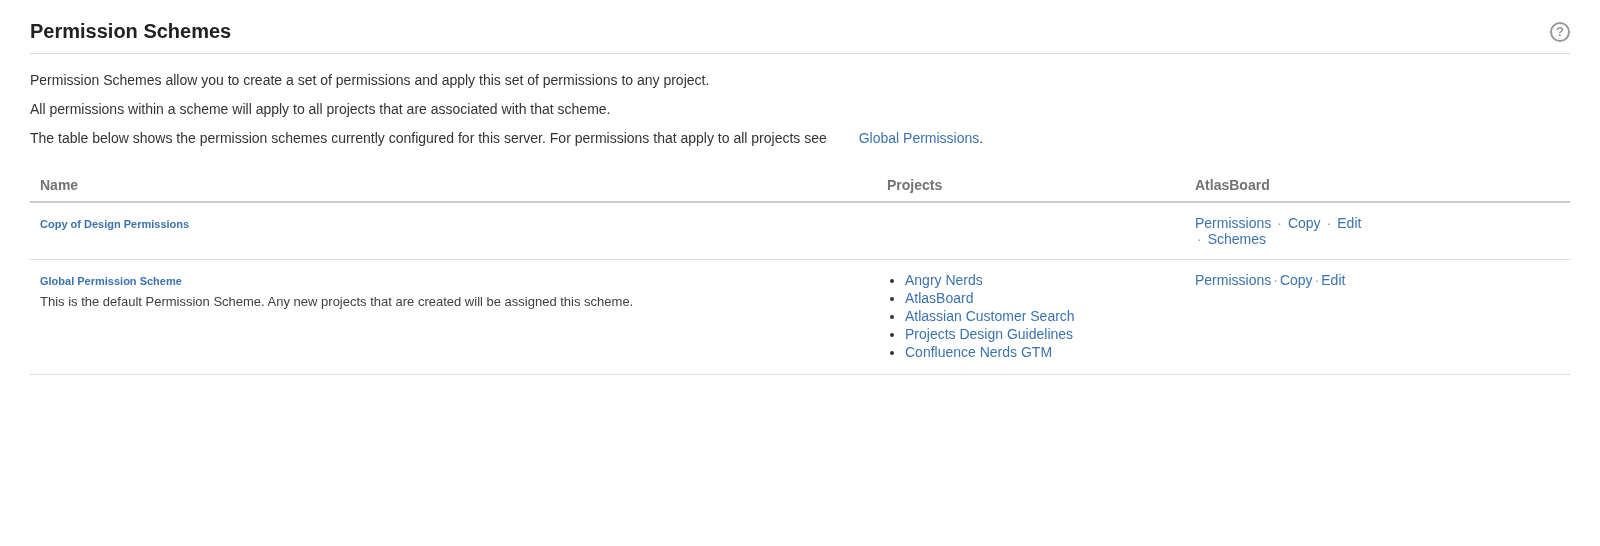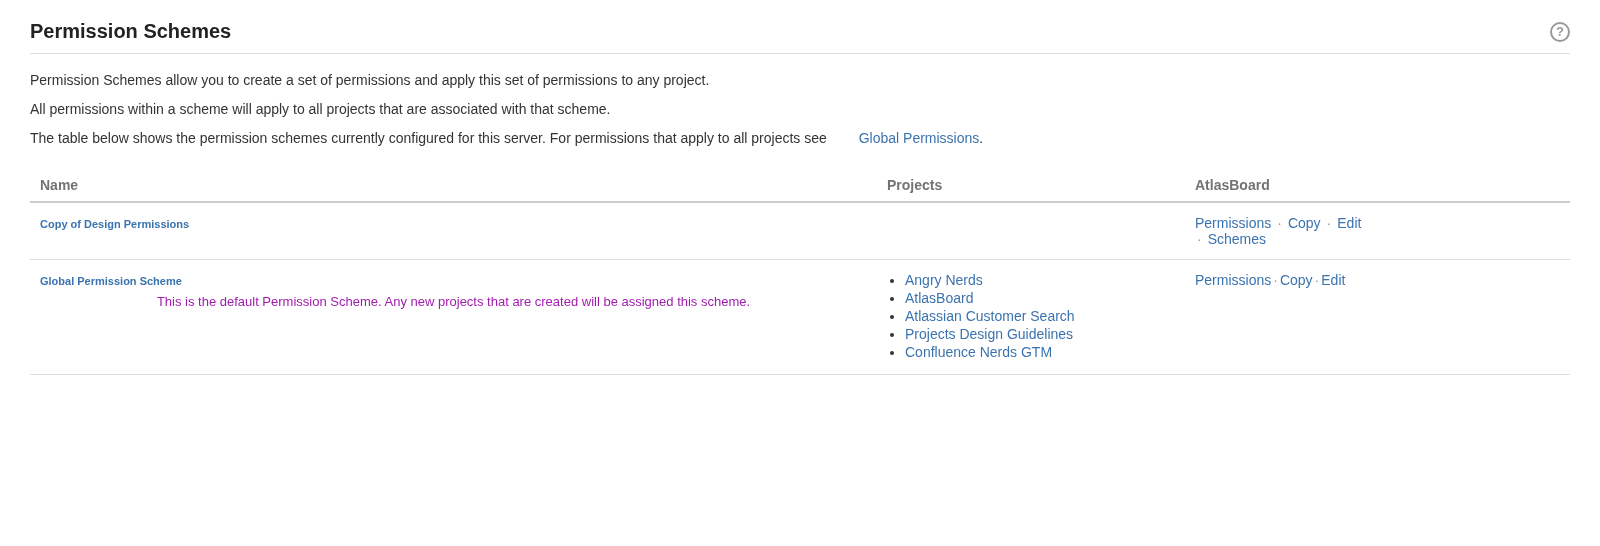--- a/index.html
+++ b/index.html
@@ -68,25 +68,24 @@
       vertical-align: top;
       border-bottom: 1px solid #ddd;
     }
     .scheme-name-link {
       color: #3b73af;
       text-decoration: none;
       font-weight: bold;
       font-size: 11px;
     }
     .scheme-desc {
-      color: #a21caf;
+      color: #404040;
       margin-top: 4px;
       font-size: 13px;
       line-height: 1.5;
-      text-align: center;
     }
     .projects-list {
       list-style: disc;
       padding-left: 18px;
     }
     .projects-list li {
       margin-bottom: 2px;
     }
     .projects-list li a {
       color: #3b73af;

